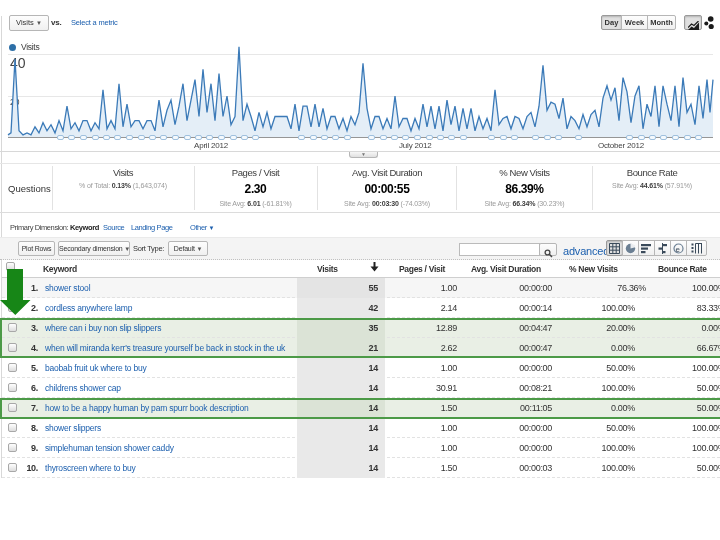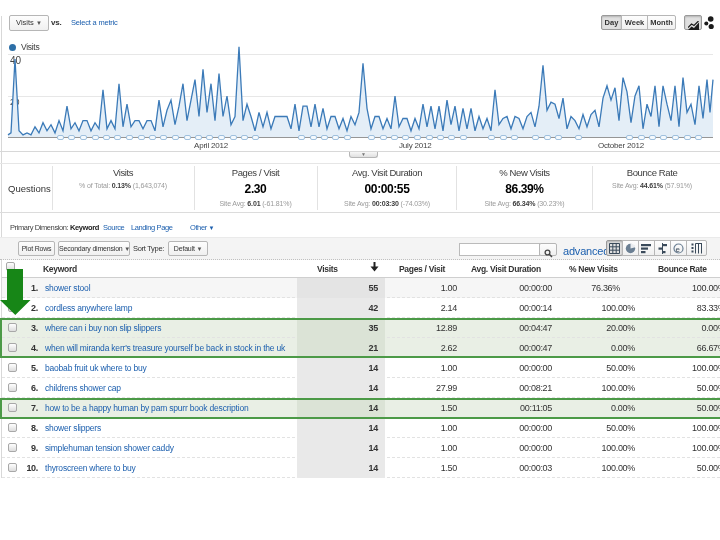--- a/index.html
+++ b/index.html
@@ -56,21 +56,21 @@
 <circle cx="9.7" cy="4" r="2.8" fill="#1b1b1b"></circle>
       <circle cx="5.3" cy="8.5" r="2" fill="#1b1b1b"></circle>
       <circle cx="10.2" cy="11.5" r="2.6" fill="#1b1b1b"></circle>
     </svg>
 
 <span class="abs" style="left:9px;top:44px;width:7px;height:7px;border-radius:50%;background:#2d6fa7"></span>
 <span class="abs" style="left:21px;top:42px;font-size:8.5px;color:#3c3c3c;letter-spacing:-0.3px">Visits</span>
 
 <div class="grid" style="top:54px"></div>
 <div class="grid" style="top:96px"></div>
-<span class="abs" style="left:10px;top:55px;font-size:10px;color:#444">40</span>
+<span class="abs" style="left:10px;top:55px;font-size:14px;color:#444">40</span>
 <span class="abs" style="left:10px;top:97px;font-size:8.5px;color:#444">20</span>
 <svg class="abs" style="left:0;top:0" width="720" height="140" viewBox="0 0 720 140">
 <polygon points="8,137 8,134.9 11,132.9 15,59.1 19,130.8 23,134.9 27,132.9 31,134.9 35,126.8 39,132.9 43,122.7 47,130.8 51,124.7 55,132.9 59,120.6 63,130.8 67,106.2 71,128.8 75,122.7 79,130.8 83,120.6 87,120.6 91,130.8 95,122.7 99,128.8 103,89.8 107,128.8 111,120.6 115,128.8 119,83.7 123,126.8 127,104.2 131,126.8 135,120.6 139,120.6 143,128.8 147,120.6 151,120.6 155,130.8 159,100.1 163,126.8 167,110.3 171,100.1 175,124.7 179,106.2 183,83.7 187,120.6 191,100.1 195,79.6 199,116.5 203,69.4 207,112.4 211,83.7 215,120.6 219,73.5 223,116.5 227,96.0 231,124.7 235,116.5 239,46.8 243,120.6 247,104.2 251,116.5 255,130.8 259,112.4 263,126.8 267,112.4 271,128.8 275,116.5 279,116.5 283,116.5 287,116.5 291,128.8 295,104.2 299,130.8 303,106.2 307,106.2 311,126.8 315,104.2 319,126.8 323,108.3 327,128.8 331,116.5 335,116.5 339,128.8 343,118.5 347,130.8 351,116.5 355,124.7 359,112.4 363,63.2 367,108.3 371,128.8 375,116.5 379,116.5 383,128.8 387,118.5 391,128.8 395,96.0 399,126.8 403,118.5 407,118.5 411,130.8 415,118.5 419,128.8 423,104.2 427,126.8 431,106.2 435,128.8 439,106.2 443,130.8 447,100.1 451,124.7 455,106.2 459,130.8 463,108.3 467,128.8 471,108.3 475,130.8 479,116.5 483,128.8 487,118.5 491,130.8 495,89.8 499,124.7 503,118.5 507,116.5 511,128.8 515,116.5 519,118.5 523,128.8 527,116.5 531,112.4 535,126.8 539,106.2 543,65.2 547,110.3 551,102.2 555,104.2 559,118.5 563,98.1 567,128.8 571,116.5 575,120.6 579,128.8 583,114.5 587,126.8 591,114.5 595,110.3 599,126.8 603,98.1 607,85.8 611,100.1 615,87.8 619,120.6 623,77.6 627,91.9 631,122.7 635,96.0 639,85.8 643,128.8 647,104.2 651,116.5 655,85.8 659,126.8 663,85.8 667,104.2 671,120.6 675,85.8 679,126.8 683,77.6 687,112.4 691,104.2 695,124.7 699,85.8 703,118.5 707,79.6 710,112.4 713,79.6 713,137" fill="#e4eef7"></polygon>
 <polyline points="8,134.9 11,132.9 15,59.1 19,130.8 23,134.9 27,132.9 31,134.9 35,126.8 39,132.9 43,122.7 47,130.8 51,124.7 55,132.9 59,120.6 63,130.8 67,106.2 71,128.8 75,122.7 79,130.8 83,120.6 87,120.6 91,130.8 95,122.7 99,128.8 103,89.8 107,128.8 111,120.6 115,128.8 119,83.7 123,126.8 127,104.2 131,126.8 135,120.6 139,120.6 143,128.8 147,120.6 151,120.6 155,130.8 159,100.1 163,126.8 167,110.3 171,100.1 175,124.7 179,106.2 183,83.7 187,120.6 191,100.1 195,79.6 199,116.5 203,69.4 207,112.4 211,83.7 215,120.6 219,73.5 223,116.5 227,96.0 231,124.7 235,116.5 239,46.8 243,120.6 247,104.2 251,116.5 255,130.8 259,112.4 263,126.8 267,112.4 271,128.8 275,116.5 279,116.5 283,116.5 287,116.5 291,128.8 295,104.2 299,130.8 303,106.2 307,106.2 311,126.8 315,104.2 319,126.8 323,108.3 327,128.8 331,116.5 335,116.5 339,128.8 343,118.5 347,130.8 351,116.5 355,124.7 359,112.4 363,63.2 367,108.3 371,128.8 375,116.5 379,116.5 383,128.8 387,118.5 391,128.8 395,96.0 399,126.8 403,118.5 407,118.5 411,130.8 415,118.5 419,128.8 423,104.2 427,126.8 431,106.2 435,128.8 439,106.2 443,130.8 447,100.1 451,124.7 455,106.2 459,130.8 463,108.3 467,128.8 471,108.3 475,130.8 479,116.5 483,128.8 487,118.5 491,130.8 495,89.8 499,124.7 503,118.5 507,116.5 511,128.8 515,116.5 519,118.5 523,128.8 527,116.5 531,112.4 535,126.8 539,106.2 543,65.2 547,110.3 551,102.2 555,104.2 559,118.5 563,98.1 567,128.8 571,116.5 575,120.6 579,128.8 583,114.5 587,126.8 591,114.5 595,110.3 599,126.8 603,98.1 607,85.8 611,100.1 615,87.8 619,120.6 623,77.6 627,91.9 631,122.7 635,96.0 639,85.8 643,128.8 647,104.2 651,116.5 655,85.8 659,126.8 663,85.8 667,104.2 671,120.6 675,85.8 679,126.8 683,77.6 687,112.4 691,104.2 695,124.7 699,85.8 703,118.5 707,79.6 710,112.4 713,79.6" fill="none" stroke="#3b7ab8" stroke-width="1.3"></polyline>
 </svg>
 <div class="abs" style="left:8px;top:137px;width:705px;height:1px;background:#969696"></div>
 <i class="mk" style="left:57px"></i>
     <i class="mk" style="left:68px"></i>
     <i class="mk" style="left:80px"></i>
     <i class="mk" style="left:92px"></i>
@@ -217,21 +217,21 @@
 <span class="hdr" style="left:658px">Bounce Rate</span>
 
 <div class="row arow" style="top:278px">
       <i class="band aband"></i>
       <i class="cb"></i>
       <span class="num">1.</span>
       <span class="kw">shower stool</span>
       <span class="cell vc">55</span>
       <span class="cell" style="right:263px">1.00</span>
       <span class="cell" style="right:168px">00:00:00</span>
-      <span class="cell" style="right:100px">76.36%</span>
+      <span class="cell" style="right:74px">76.36%</span>
       <span class="cell" style="right:-5.5px">100.00%</span>
     </div>
 <div class="row" style="top:298px">
       <i class="band"></i>
       <i class="cb"></i>
       <span class="num">2.</span>
       <span class="kw">cordless anywhere lamp</span>
       <span class="cell vc">42</span>
       <span class="cell" style="right:263px">2.14</span>
       <span class="cell" style="right:168px">00:00:14</span>
@@ -270,21 +270,21 @@
       <span class="cell" style="right:168px">00:00:00</span>
       <span class="cell" style="right:85px">50.00%</span>
       <span class="cell" style="right:-5.5px">100.00%</span>
     </div>
 <div class="row" style="top:378px">
       <i class="band"></i>
       <i class="cb"></i>
       <span class="num">6.</span>
       <span class="kw">childrens shower cap</span>
       <span class="cell vc">14</span>
-      <span class="cell" style="right:263px">27.99</span>
+      <span class="cell" style="right:263px">30.91</span>
       <span class="cell" style="right:168px">00:08:21</span>
       <span class="cell" style="right:85px">100.00%</span>
       <span class="cell" style="right:-5.5px">50.00%</span>
     </div>
 <div class="row grow" style="top:398px">
       <i class="band gband"></i>
       <i class="cb"></i>
       <span class="num">7.</span>
       <span class="kw">how to be a happy human by pam spurr book description</span>
       <span class="cell vc">14</span>

